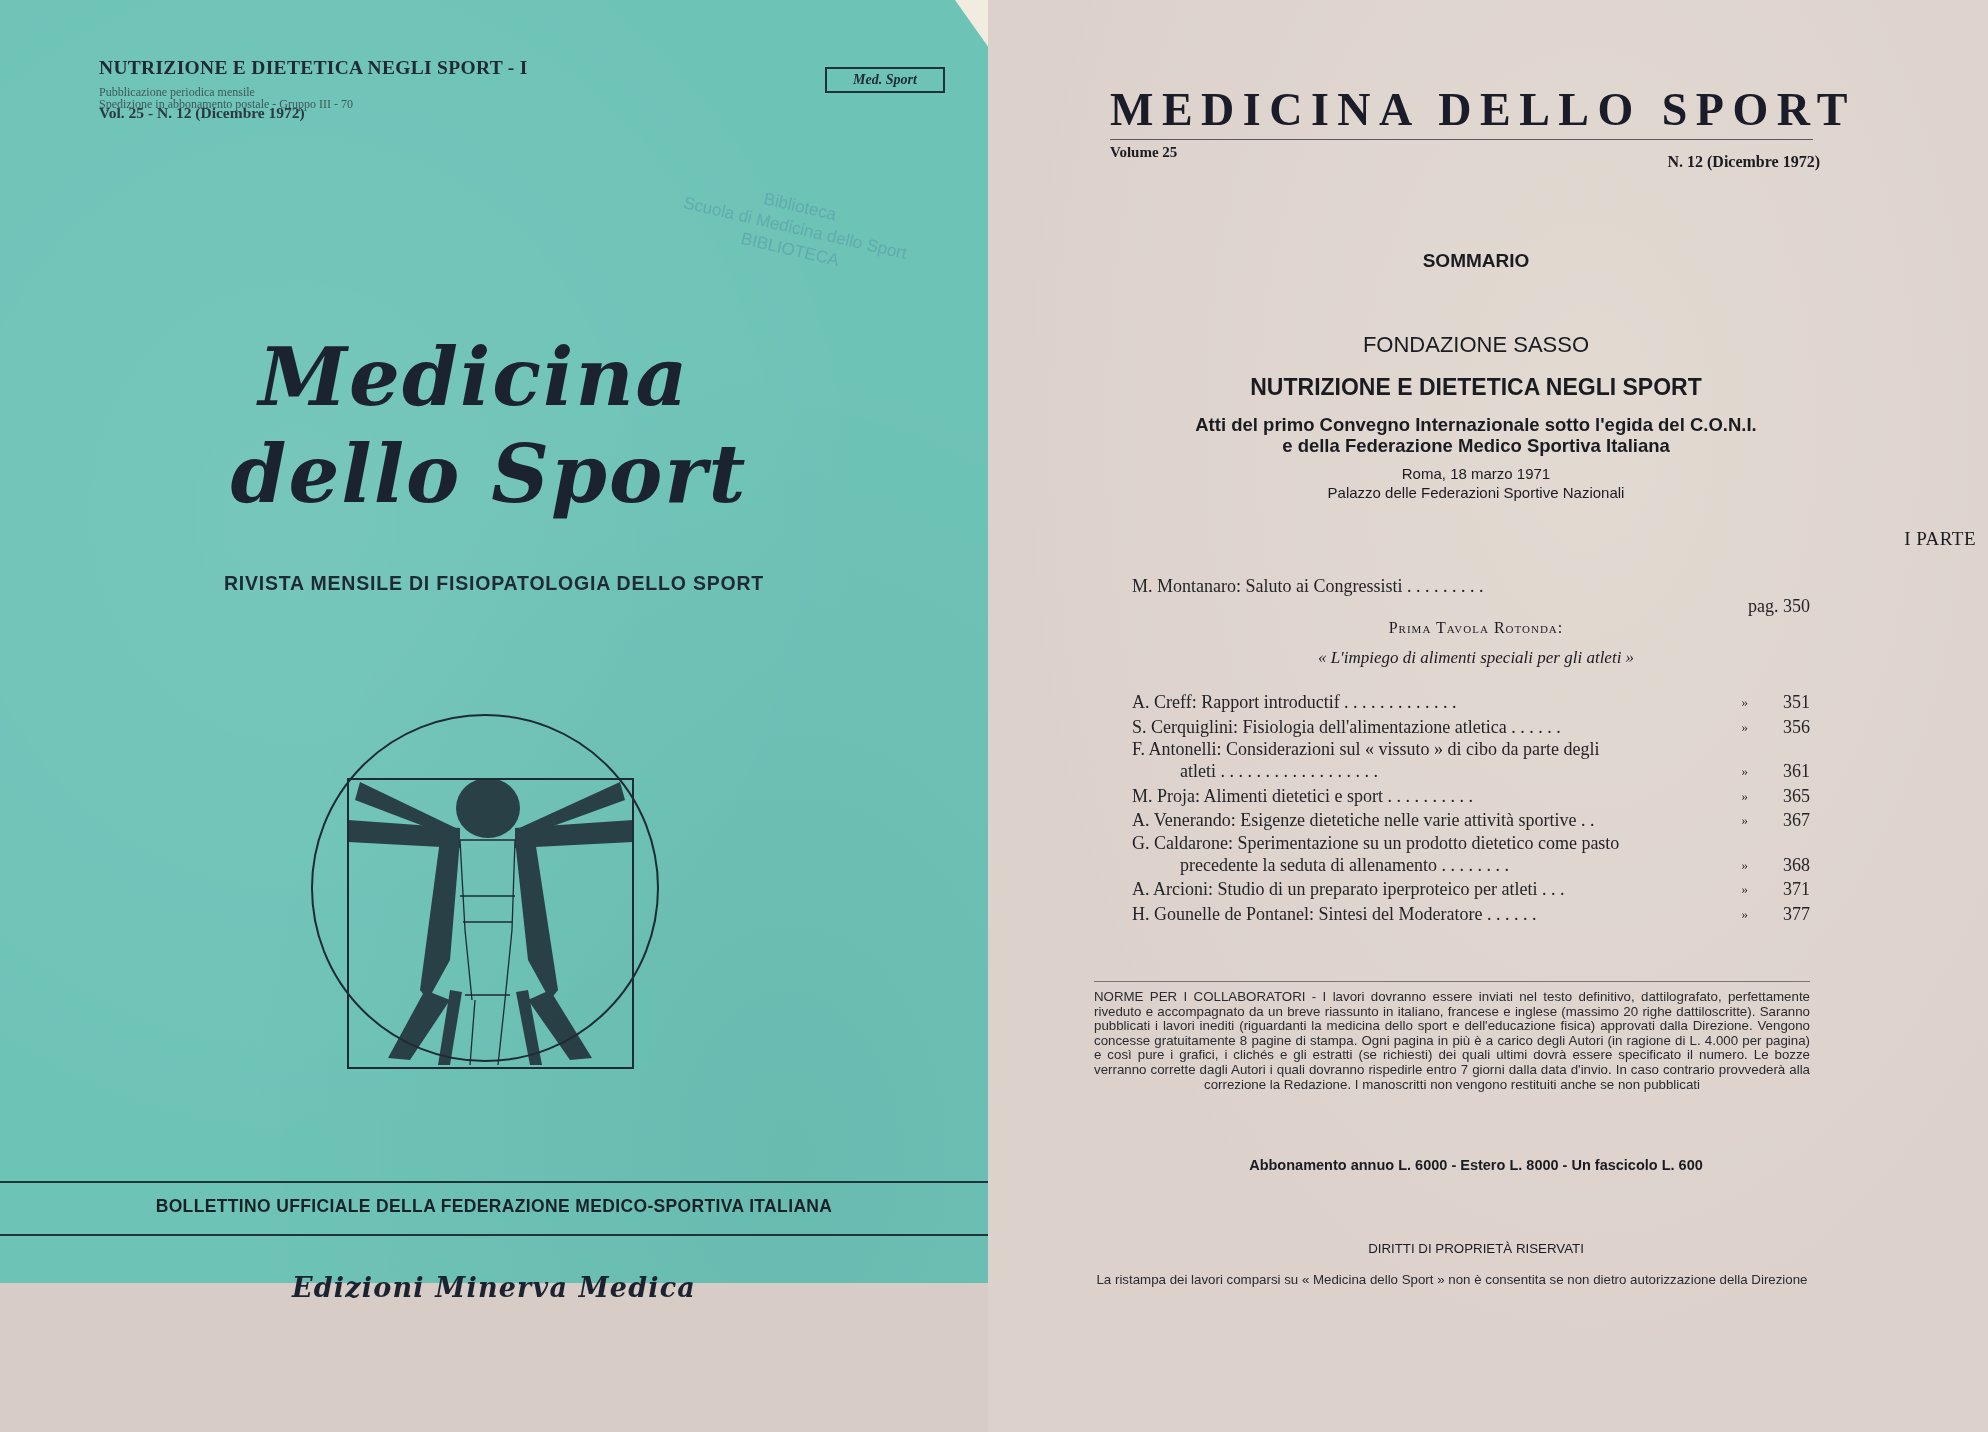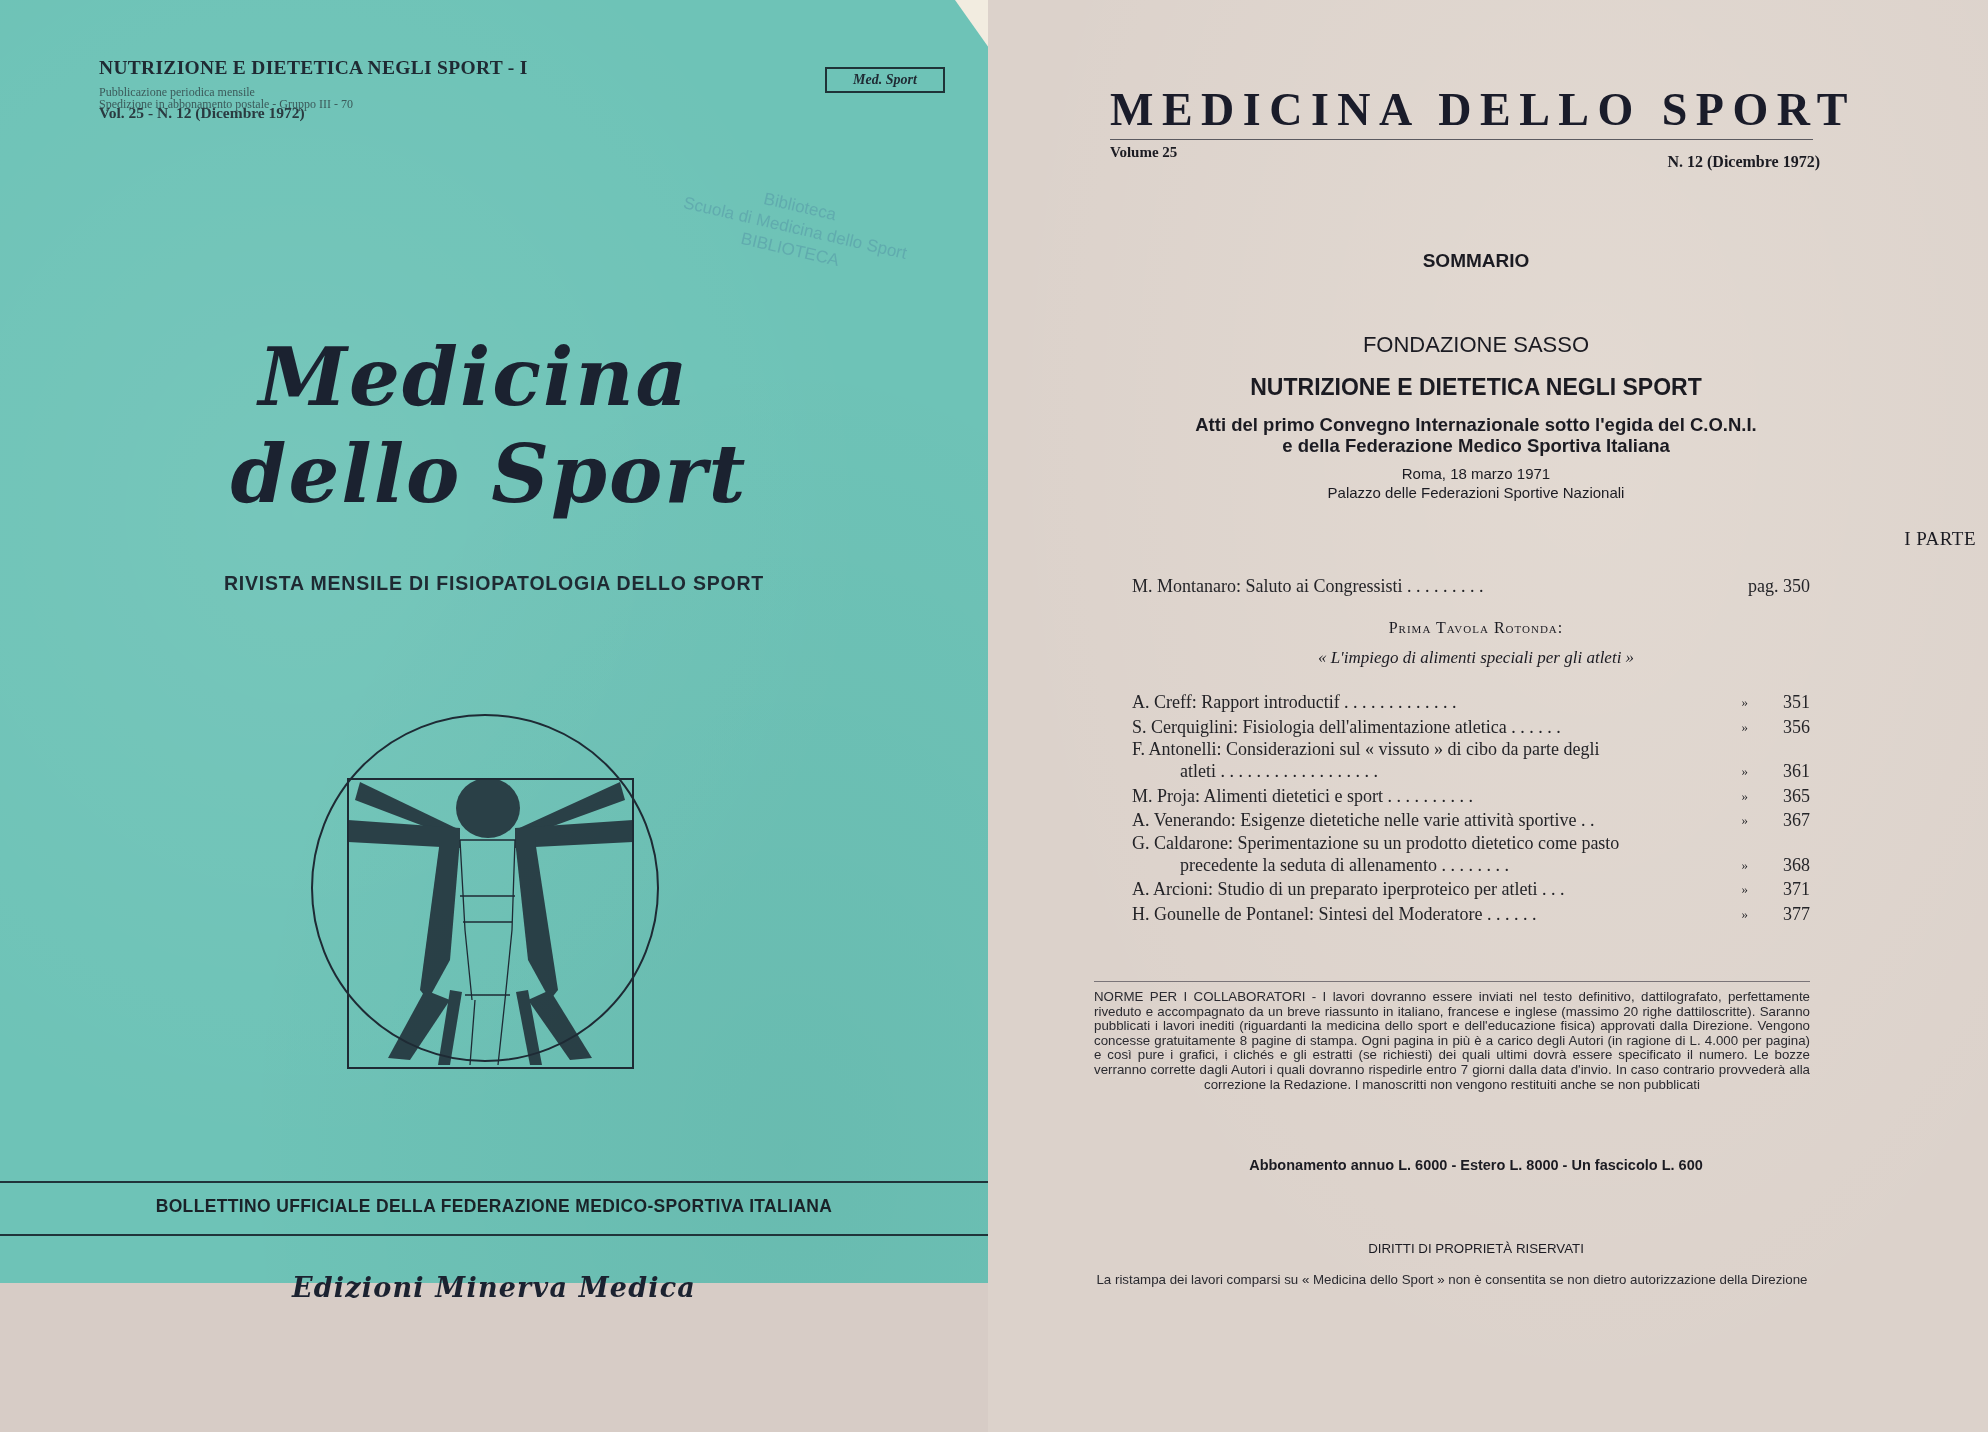--- a/index.html
+++ b/index.html
@@ -88,21 +88,21 @@
   .page .parte { top:528px; font-size:19px; left:-12px; letter-spacing:0.5px;text-align:right; }
   .page .tavola { top:619px; font-size:16px; left:-12px; font-variant:small-caps; letter-spacing:1px; }
   .page .impiego { top:648px; font-size:17px; font-style:italic; left:-12px; }
 
   .toc { position:absolute; left:112px; width:710px; font-size:18px; color:#242428; }
   .toc-row { position:relative; height:24.5px; line-height:24.5px; white-space:nowrap; }
   .toc-row .txt { position:absolute; left:0;margin-left:32px; }
   .toc-row .ditto { position:absolute; right:62px; font-size:13px; }
   .toc-row .pg { position:absolute; right:0; }
   .toc-row.cont .txt { left:48px; }
-  .toc-row .pagelabel { position:absolute; right:0; }
+  .toc-row .pagelabel { position:absolute; right:0;margin-top:20px; }
 
   .foot-rule { position:absolute; left:106px; top:981px; width:716px; height:1px; background:#7a7478; }
   .norme {
     position:absolute; left:106px; top:990px; width:716px; font-size:13.3px; line-height:14.6px;
     font-family:"Liberation Sans", sans-serif; text-align:justify; color:#2a2a30;
     text-align-last:center;
   }
   .abbon { top:1157px; font-size:14.5px; font-weight:bold; left:-12px; }
   .ammin {
     position:absolute; left:104px; top:1192px; width:720px; font-size:13.3px; line-height:21px;

